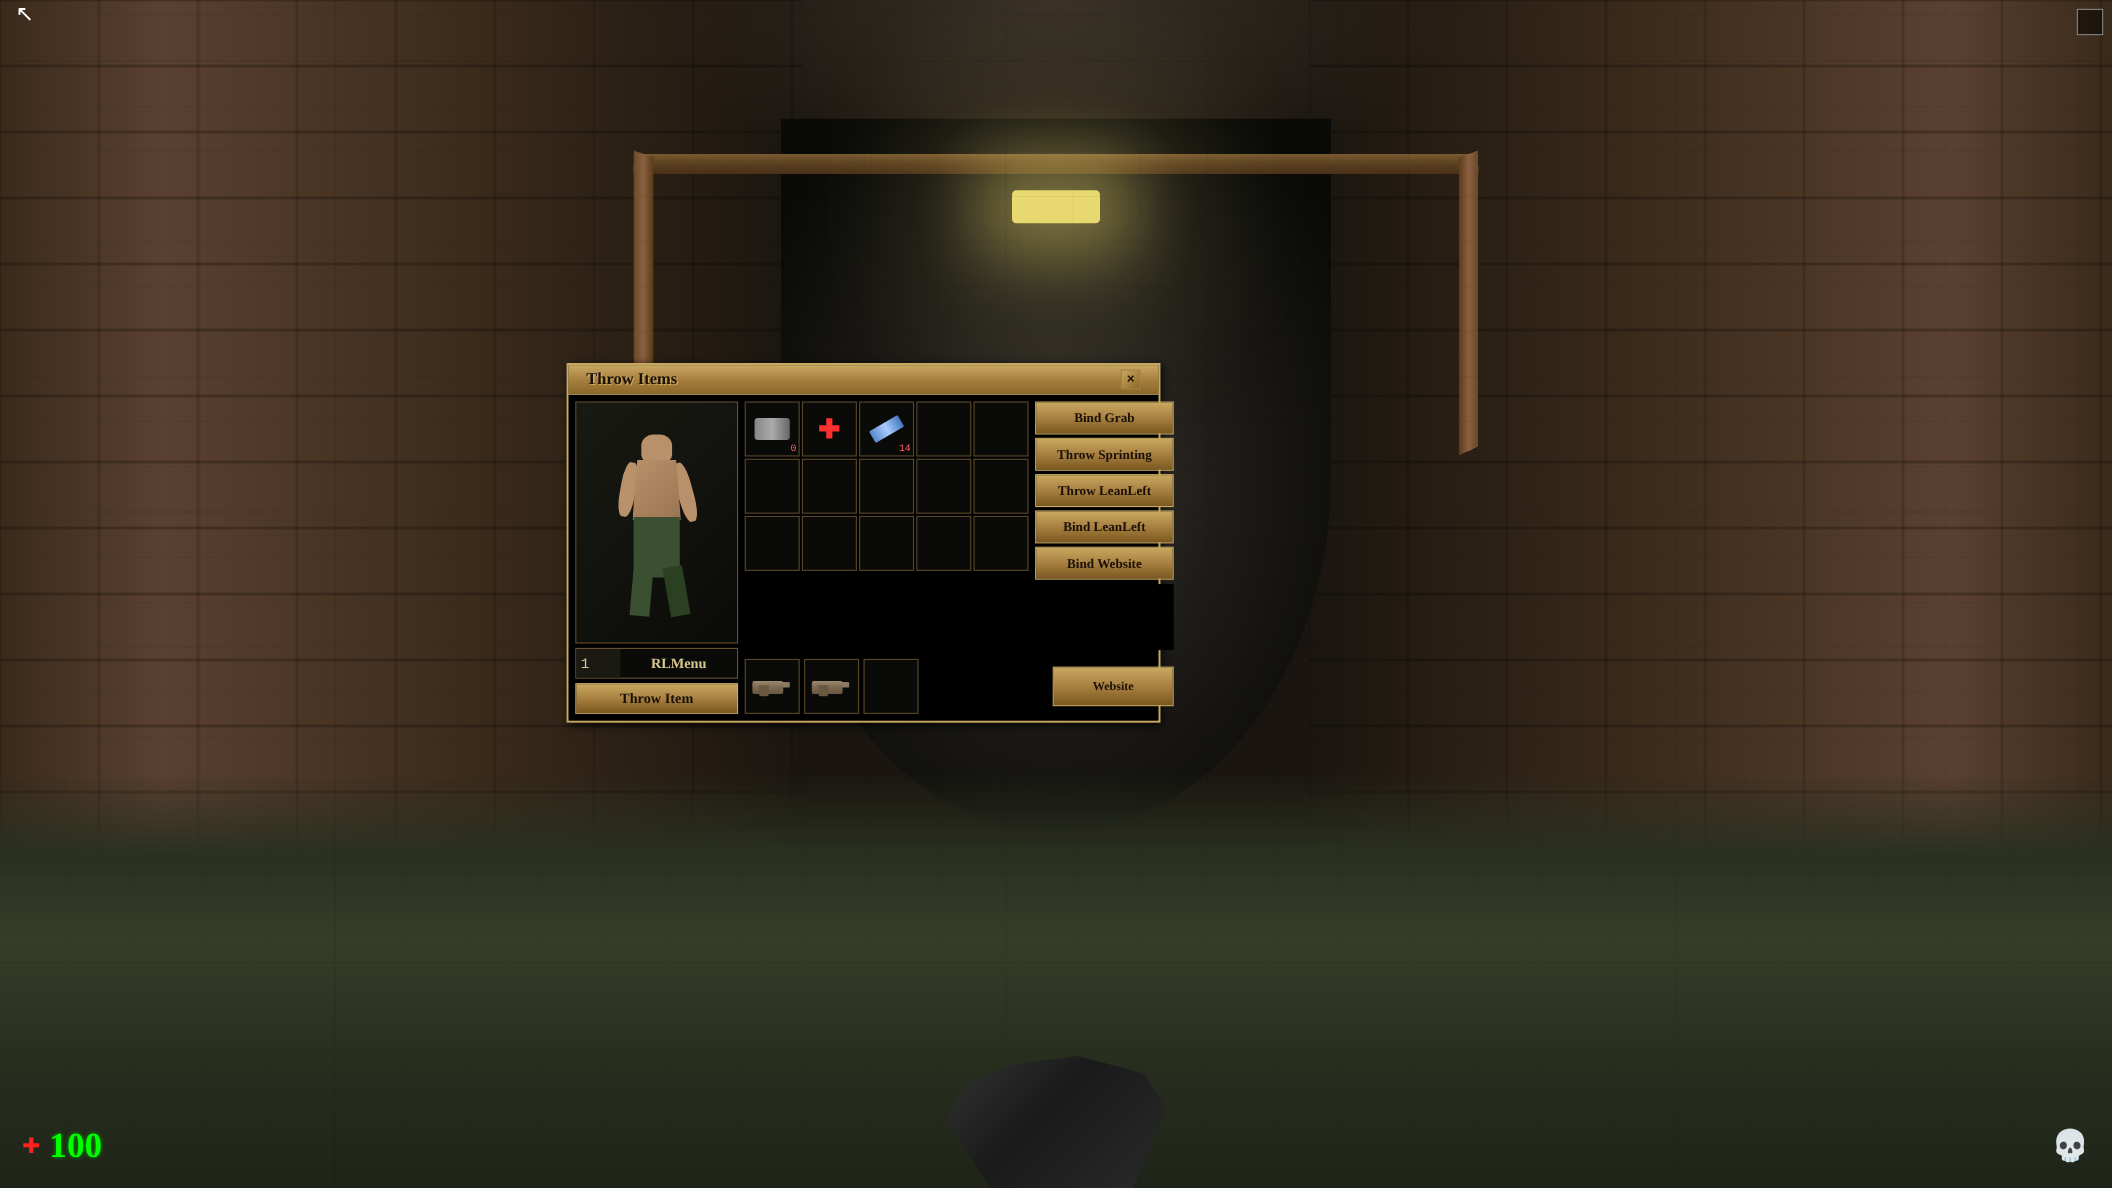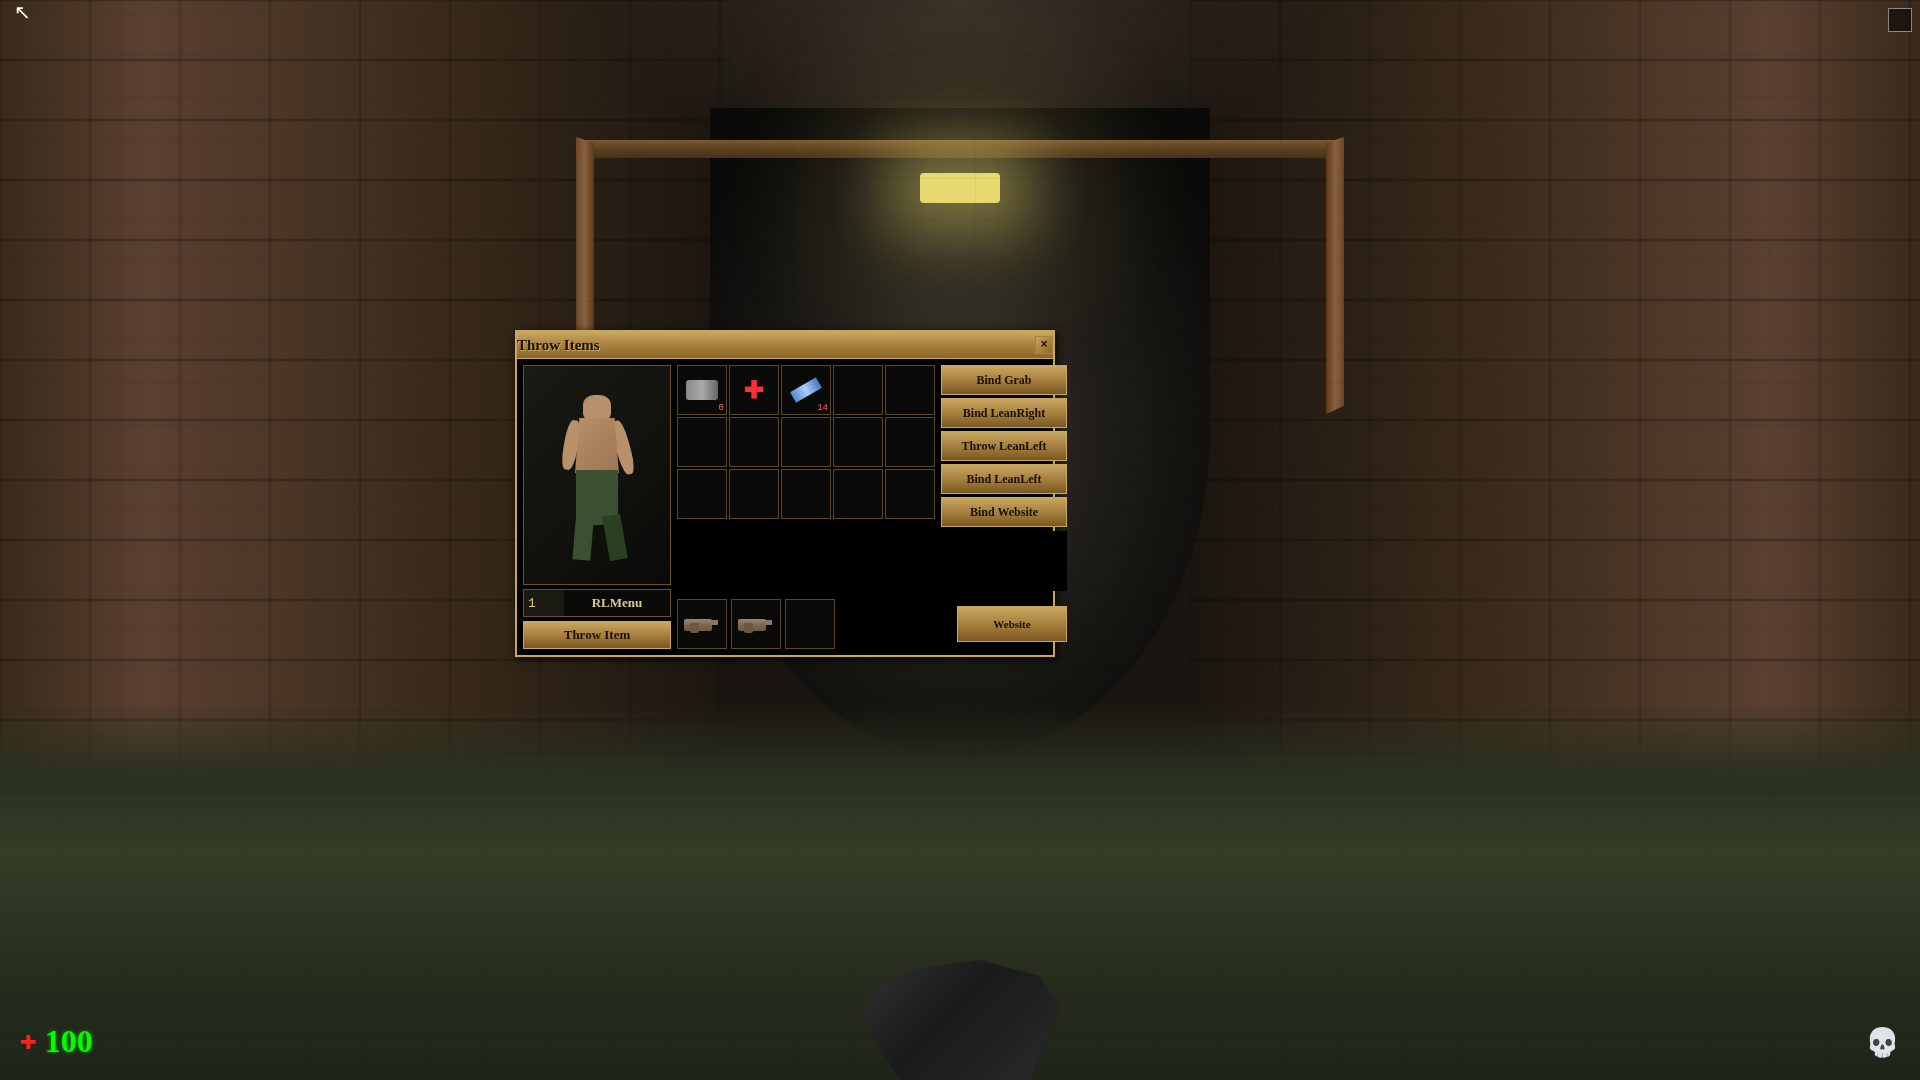--- a/index.html
+++ b/index.html
@@ -230,21 +230,21 @@
       top: 330px;
       width: 540px;
       background: #000;
       border: 2px solid #c8a860;
       box-shadow: 2px 2px 8px rgba(0,0,0,0.8), inset 0 0 0 1px rgba(200,168,96,0.3);
     }
 
     
     .dialog-titlebar {
       background: linear-gradient(to bottom, #c8a860 0%, #a88040 50%, #8a6828 100%);
-      padding: 4px 0;
+      padding: 4px 16px;
       display: flex;
       justify-content: space-between;
       align-items: center;
       border-bottom: 1px solid #c8a860;
     }
 
     .dialog-title {
       color: #1a1008;
       font-size: 15px;
       font-weight: bold;
@@ -703,21 +703,21 @@
             <div class="inv-slot"></div>
             <div class="inv-slot"></div>
             <div class="inv-slot"></div>
             <div class="inv-slot"></div>
             <div class="inv-slot"></div>
           </div>
         </div>
 
         <div class="bind-buttons">
           <div class="bind-btn">Bind Grab</div>
-          <div class="bind-btn">Bind LeanRight</div>
+          <div class="bind-btn">Throw Sprinting</div>
           <div class="bind-btn">Throw LeanLeft</div>
           <div class="bind-btn">Bind LeanLeft</div>
           <div class="bind-btn">Bind Website</div>
         </div>
       </div>
 
       <div class="dialog-spacer"></div>
 
       <div class="bottom-row">
         <div class="weapon-slot">

